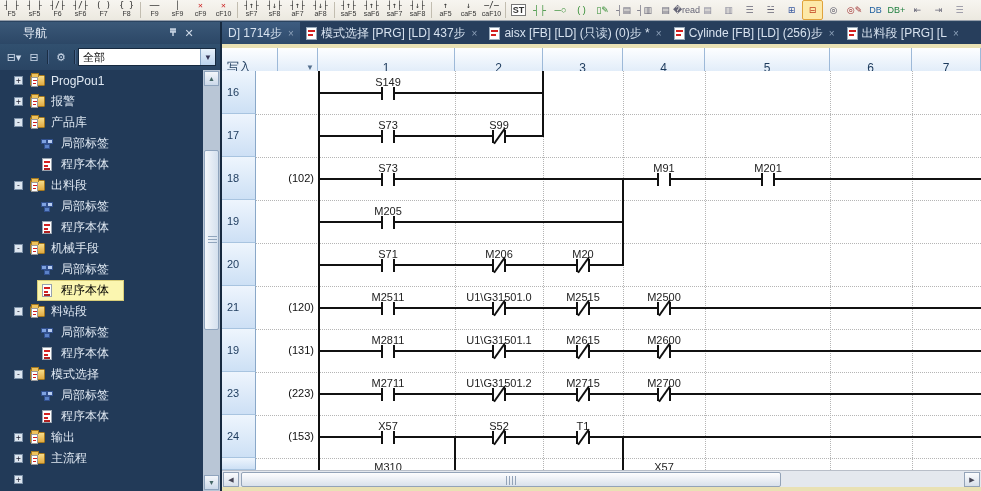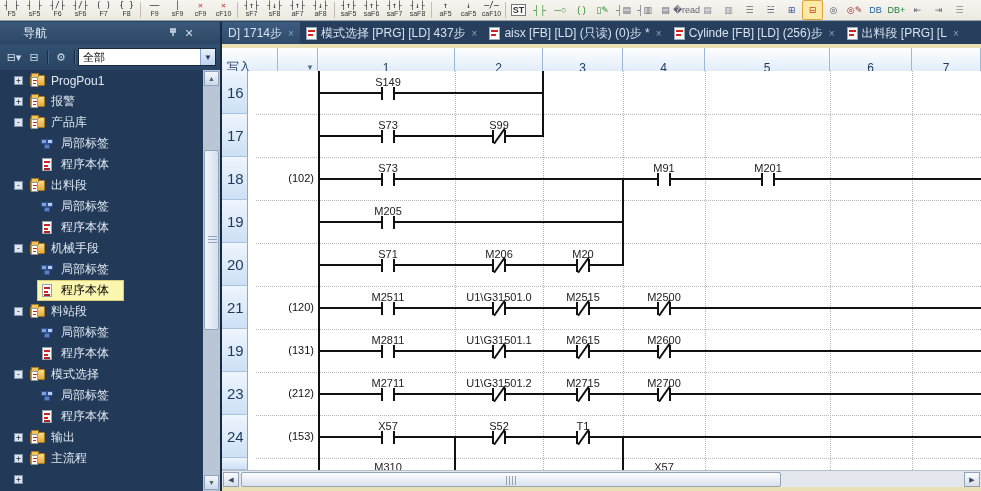--- a/index.html
+++ b/index.html
@@ -88,22 +88,22 @@
   .editor { position:absolute; left:222px; top:44px; width:759px; height:447px; background:#fff; }
   .estrip { position:absolute; left:0; top:0; width:759px; height:4px; background:#e9e1b4; }
   .bstrip { position:absolute; left:0; top:443px; width:759px; height:4px; background:#e9e1b4; }
   .lheader { position:absolute; left:0; top:4px; width:759px; height:23px; }
   .hcell { position:absolute; top:0; height:40px; background:linear-gradient(#fdfeff,#cfe1f5);
     border-right:1px solid #9db9d8; border-bottom:1px solid #8aa8c8; color:#1c3a5c; font-size:12px;
     display:flex; align-items:center; justify-content:center;text-decoration:underline; }
   .hcell.mode { justify-content:flex-start; padding-left:5px; }
   .hcell .arr { position:absolute; right:3px; color:#55708e; font-size:8px; }
   .ebody { position:absolute; left:0; top:27px; width:759px; height:399px; overflow:hidden; background:#fff; }
-  .rncell { position:absolute; left:0; width:26px; background:linear-gradient(#eef5fd,#cde0f5);
-    border-bottom:1px solid #a8c4e0; border-right:1px solid #8aa8c8; color:#1c3a5c; font-size:15px;
+  .rncell { position:absolute; left:0; width:34px; background:linear-gradient(#eef5fd,#cde0f5);
+    border-bottom:1px solid #a8c4e0; border-right:1px solid #8aa8c8; color:#1c3a5c; font-size:11px;
     display:flex; align-items:center; padding-left:5px; }
   .gridv { position:absolute; width:0; border-left:1px dotted #b5b5b5; }
   .gridh { position:absolute; height:0; border-top:1px dotted #b5b5b5; }
   .rail { position:absolute; width:2px; background:#111; }
   .wire { position:absolute; height:2px; background:#111; }
   .vline { position:absolute; width:2px; background:#111; }
   .cbar { position:absolute; width:2px; height:13px; background:#111; }
   .cgap { position:absolute; height:6px; background:#fff; }
   .cslash { position:absolute; width:19px; height:2px; background:#111; transform:rotate(-55deg); }
   .clabel { position:absolute; width:110px; text-align:center; font-size:11px; color:#222;
@@ -727,21 +727,21 @@
       <div class="cgap" style="left: 356px; width: 10px; top: 277px;"></div>
       <div class="cbar" style="left: 354px; top: 274px;"></div>
       <div class="cbar" style="left: 366px; top: 274px;"></div>
       <div class="cslash" style="left: 352px; top: 279px;"></div>
       <div class="clabel" style="left: 306px; top: 263px;">M2615</div>
       <div class="cgap" style="left: 437px; width: 10px; top: 277px;"></div>
       <div class="cbar" style="left: 435px; top: 274px;"></div>
       <div class="cbar" style="left: 447px; top: 274px;"></div>
       <div class="cslash" style="left: 433px; top: 279px;"></div>
       <div class="clabel" style="left: 387px; top: 263px;">M2600</div>
-      <div class="steplbl" style="left: 34px; top: 316px;">(212)</div>
+      <div class="steplbl" style="left: 34px; top: 316px;">(223)</div>
       <div class="wire" style="left: 98px; top: 322px; width: 661px;"></div>
       <div class="cgap" style="left: 161px; width: 10px; top: 320px;"></div>
       <div class="cbar" style="left: 159px; top: 317px;"></div>
       <div class="cbar" style="left: 171px; top: 317px;"></div>
       <div class="clabel" style="left: 111px; top: 306px;">M2711</div>
       <div class="cgap" style="left: 272px; width: 10px; top: 320px;"></div>
       <div class="cbar" style="left: 270px; top: 317px;"></div>
       <div class="cbar" style="left: 282px; top: 317px;"></div>
       <div class="cslash" style="left: 268px; top: 322px;"></div>
       <div class="clabel" style="left: 222px; top: 306px;">U1\G31501.2</div>

